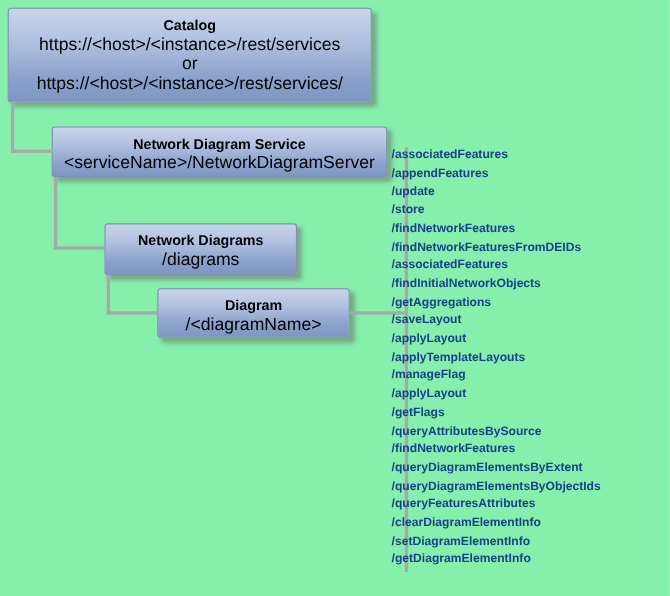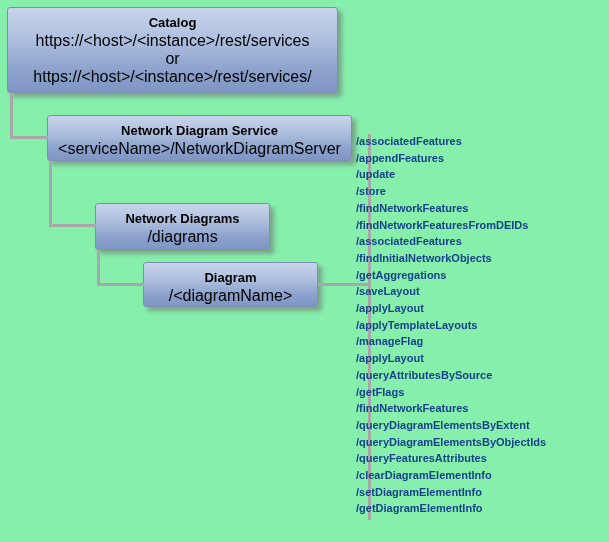--- a/index.html
+++ b/index.html
@@ -103,22 +103,22 @@
       <div class="op-item">/findNetworkFeatures</div>
       <div class="op-item">/findNetworkFeaturesFromDEIDs</div>
       <div class="op-item">/associatedFeatures</div>
       <div class="op-item">/findInitialNetworkObjects</div>
       <div class="op-item">/getAggregations</div>
       <div class="op-item">/saveLayout</div>
       <div class="op-item">/applyLayout</div>
       <div class="op-item">/applyTemplateLayouts</div>
       <div class="op-item">/manageFlag</div>
       <div class="op-item">/applyLayout</div>
+      <div class="op-item">/getFlags</div>
       <div class="op-item">/queryAttributesBySource</div>
-      <div class="op-item">/getFlags</div>
       <div class="op-item">/findNetworkFeatures</div>
       <div class="op-item">/queryDiagramElementsByExtent</div>
       <div class="op-item">/queryDiagramElementsByObjectIds</div>
       <div class="op-item">/queryFeaturesAttributes</div>
       <div class="op-item">/clearDiagramElementInfo</div>
       <div class="op-item">/setDiagramElementInfo</div>
       <div class="op-item">/getDiagramElementInfo</div>
     </div>
 
 </div>

